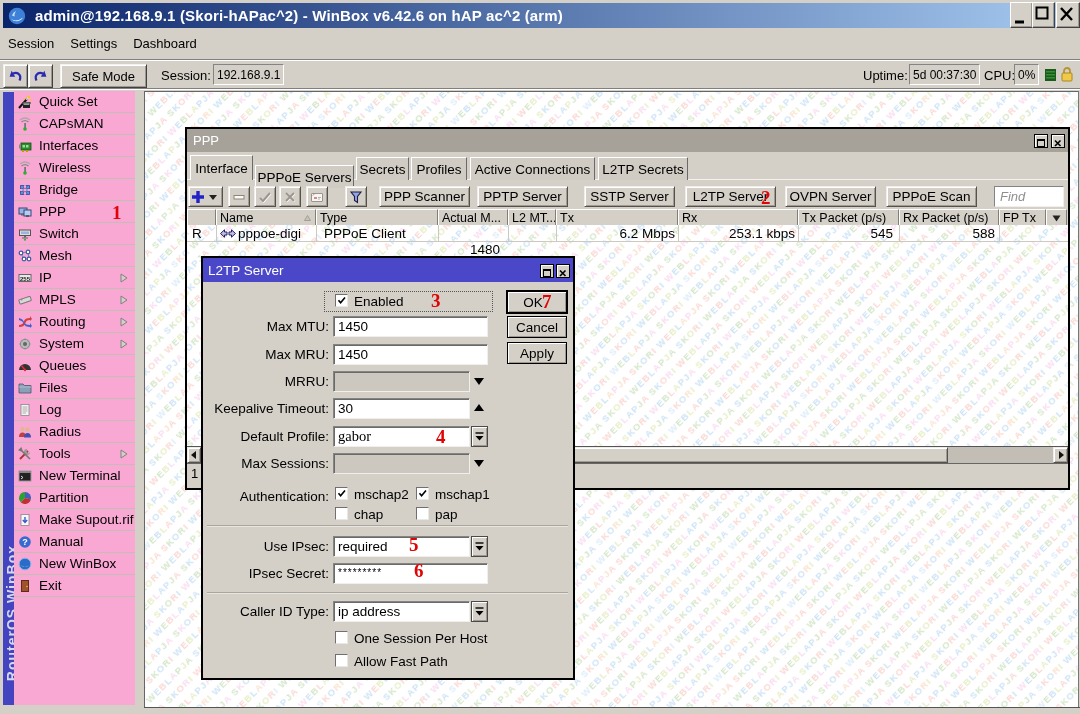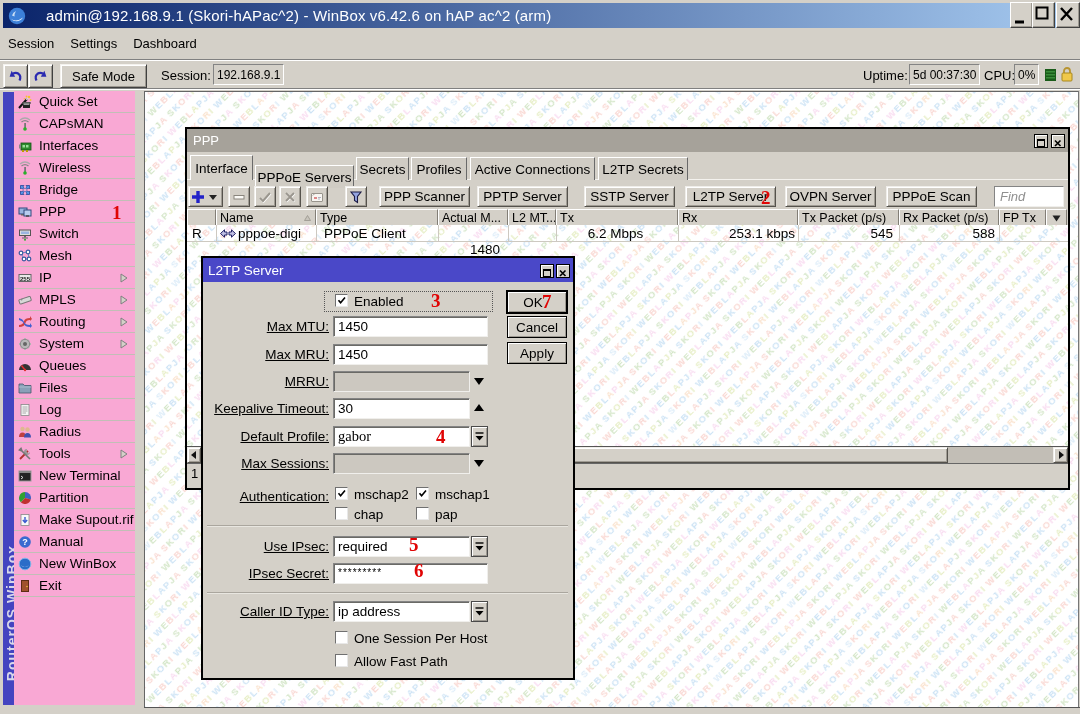--- a/index.html
+++ b/index.html
@@ -1,19 +1,19 @@
 <!DOCTYPE html>
 <html><head><meta charset="utf-8"><style>
 html,body{margin:0;padding:0;}
 body{width:1080px;height:714px;background:#d4d0c8;font-family:"Liberation Sans",sans-serif;position:relative;overflow:hidden;-webkit-font-smoothing:none;}
 .abs{position:absolute;}
 .btn{background:#d4d0c8;border:1px solid;border-color:#f4f2ee #404040 #404040 #f4f2ee;box-shadow:inset 1px 1px 0 #fff, inset -1px -1px 0 #9c9890;display:flex;align-items:center;justify-content:center;font-size:13px;color:#000;}
 
 #titlebar{left:3px;top:3px;width:1074px;height:25px;background:linear-gradient(to right,#0a246a,#a6caf0);display:flex;align-items:center;}
-#titlebar .txt{color:#fff;font-size:15px;font-weight:normal;margin-left:20px;white-space:pre;letter-spacing:0.15px;}
+#titlebar .txt{color:#fff;font-size:15px;font-weight:bold;margin-left:9px;white-space:pre;letter-spacing:0.15px;}
 .capbtn{position:absolute;width:21px;height:24px;top:2px;background:#d4d0c8;border:1px solid;border-color:#fff #404040 #404040 #fff;box-shadow:inset -1px -1px 0 #9c9890;}
 
 #menubar{left:3px;top:28px;width:1074px;height:30px;display:flex;align-items:center;font-size:13px;color:#000;}
 #menubar span{padding:0 8px;}
 
 #toolbar{left:0px;top:59px;width:1080px;height:30px;border-top:1px solid #808080;border-bottom:1px solid #808080;box-sizing:border-box;box-shadow:0 1px 0 #fff inset,0 1px 0 #fff;}
 .field{position:absolute;border:1px solid;border-color:#848484 #fff #fff #848484;background:#d4d0c8;font-size:12px;display:flex;align-items:center;padding-left:3px;color:#000;}
 .lbl{position:absolute;font-size:13px;color:#000;white-space:pre;}
 
 #sstrip{left:3px;top:92px;width:20px;height:613px;background:#4444c0;}
@@ -30,21 +30,21 @@
 #ppptitle{left:0;top:0;width:881px;height:23px;background:#a6a29a;display:flex;align-items:center;}
 #ppptitle .t{color:#fff;font-size:13px;margin-left:6px;}
 .wbtn{position:absolute;width:14px;height:14px;background:#d4d0c8;border:1px solid #000;box-shadow:inset 1px 1px 0 #fff;box-sizing:border-box;}
 .tab{position:absolute;height:25px;background:#d0ccc4;border:1px solid;border-color:#fff #6a6a6a #6a6a6a #fff;border-bottom:none;display:flex;align-items:center;justify-content:center;font-size:13.5px;color:#000;box-sizing:border-box;}
 .tbtn{position:absolute;top:57px;height:21px;background:#d4d0c8;border:1px solid;border-color:#f0eeea #55524c #55524c #f0eeea;box-shadow:inset 1px 1px 0 #fff,inset -1px -1px 0 #a09c94;display:flex;align-items:center;justify-content:center;font-size:13.5px;color:#000;box-sizing:border-box;}
 .hcol{position:absolute;top:80px;height:17px;background:#d4d0c8;border:1px solid;border-color:#fff #827e76 #827e76 #fff;box-sizing:border-box;font-size:12.5px;color:#000;padding:1px 0 0 3px;overflow:hidden;white-space:pre;}
 
 #dlg{left:201px;top:256px;width:374px;height:424px;background:#d4d0c8;border:2px solid #000;box-sizing:border-box;}
 #dlgtitle{left:0;top:0;width:370px;height:24px;background:#4a48c8;display:flex;align-items:center;}
 #dlgtitle .t{color:#fff;font-size:13.5px;margin-left:5px;}
-.dlbl{position:absolute;font-size:13.5px;color:#000;text-align:left;white-space:pre;text-decoration:underline;}
+.dlbl{position:absolute;font-size:13.5px;color:#000;text-align:left;white-space:pre;}
 .din{position:absolute;background:#fff;border:1px solid;border-color:#848484 #f0efec #f0efec #848484;box-shadow:inset 1px 1px 0 #6a6a66;font-size:13.5px;color:#000;padding:0 0 0 4px;display:flex;align-items:center;box-sizing:border-box;height:21px;}
 .dind{position:absolute;background:#ccc8c0;border:1px solid;border-color:#848484 #f0efec #f0efec #848484;box-shadow:inset 1px 1px 0 #6a6a66;box-sizing:border-box;height:21px;}
 .cb{position:absolute;width:13px;height:13px;background:#fff;border:1px solid;border-color:#707070 #e8e8e8 #e8e8e8 #707070;box-sizing:border-box;}
 .dbtn{position:absolute;width:60px;height:22px;background:#d4d0c8;border:1px solid #000;box-shadow:inset 1px 1px 0 #fff,inset -1px -1px 0 #9c9890;display:flex;align-items:center;justify-content:center;font-size:13.5px;color:#000;box-sizing:border-box;}
 .combtn{position:absolute;width:17px;height:21px;background:#d4d0c8;border:1px solid #4a4a4a;box-shadow:inset 1px 1px 0 #fff,inset -1px -1px 0 #9c9890;box-sizing:border-box;}
 .sep{position:absolute;height:1px;background:#aaa69e;box-shadow:0 1px 0 #e8e6e0;}
 .red{position:absolute;font-family:"Liberation Serif",serif;font-weight:bold;color:#e00404;font-size:19px;}
 </style></head>
 <body>
 
@@ -440,21 +440,21 @@
       <div class="abs" style="left:0;top:16px;width:881px;height:1px;background:#cdc9c1"></div>
     </div>
 <div class="abs" style="top:97px;font-size:13.5px;color:#000;white-space:pre;left:5px">R</div>
 <svg style="position:absolute;left:33px;top:100px" width="16" height="10">
       <path d="M0.5 4.5 L4.5 0.8 V3 H7 V6 H4.5 V8.2 Z" fill="#c0c0e4" stroke="#222266" stroke-width="1"></path>
       <path d="M15.5 4.5 L11.5 0.8 V3 H9 V6 H11.5 V8.2 Z" fill="#c0c0e4" stroke="#222266" stroke-width="1"></path>
     </svg>
 <div class="abs" style="top:97px;font-size:13.5px;color:#000;white-space:pre;left:51px">pppoe-digi</div>
 <div class="abs" style="top:97px;font-size:13.5px;color:#000;white-space:pre;left:137px">PPPoE Client</div>
 <div class="abs" style="top:113px;font-size:13.5px;color:#000;white-space:pre;left:251px;width:62px;text-align:right">1480</div>
-<div class="abs" style="top:97px;font-size:13.5px;color:#000;white-space:pre;left:369px;width:119px;text-align:center">6.2 Mbps</div>
+<div class="abs" style="top:97px;font-size:13.5px;color:#000;white-space:pre;left:369px;width:119px;text-align:right">6.2 Mbps</div>
 <div class="abs" style="top:97px;font-size:13.5px;color:#000;white-space:pre;left:491px;width:117px;text-align:right">253.1 kbps</div>
 <div class="abs" style="top:97px;font-size:13.5px;color:#000;white-space:pre;left:611px;width:95px;text-align:right">545</div>
 <div class="abs" style="top:97px;font-size:13.5px;color:#000;white-space:pre;left:712px;width:96px;text-align:right">588</div>
 <div class="abs" style="left:0;top:317px;width:881px;height:1px;background:#555"></div>
     <div class="abs" style="left:0;top:318px;width:881px;height:16px;background:#c2beb6"></div>
     <div class="abs" style="left:0;top:334px;width:881px;height:1px;background:#666"></div>
 <div class="tbtn" style="left:0;top:318px;width:14px;height:16px">
       <svg width="8" height="8">
         <path d="M6 0 L1 4 L6 8 Z" fill="#111"></path>
       </svg>

